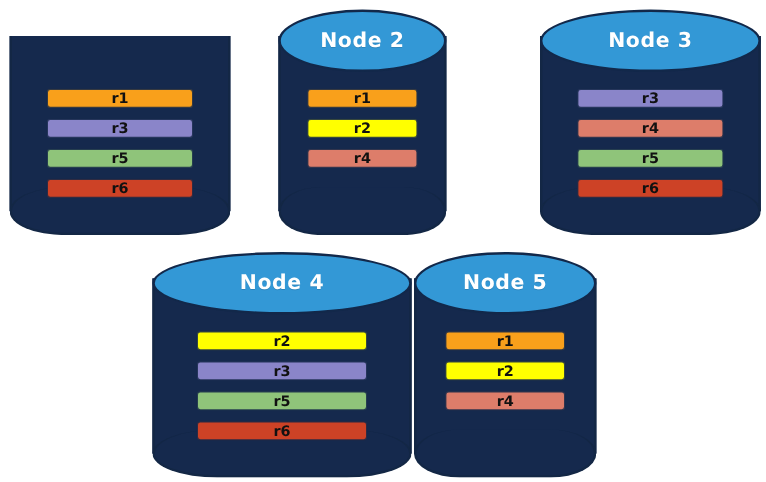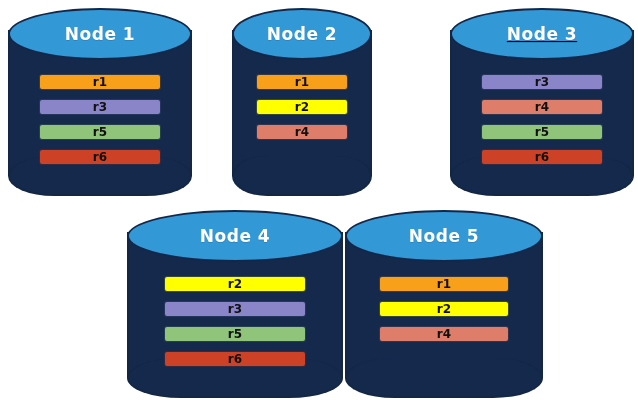--- a/index.html
+++ b/index.html
@@ -107,23 +107,20 @@
   }
   .replica-bar:last-child { margin-bottom: 0; }
 </style>
 </head>
 <body>
 
 <div id="diagram-canvas">
     <div class="node" style="left: 8px; top: 8px; width: 184px; height: 188px;">
       <div class="cyl-body"></div>
       <div class="cyl-bottom"></div>
-      <div class="cyl-top" style="background: rgb(51, 152, 214);">
-        <span class="node-title">Node 1</span>
-      </div>
       <div class="replica-list">
         <div class="replica-bar" style="background: rgb(249, 160, 27);">
           <span>r1</span>
         </div>
         <div class="replica-bar" style="background: rgb(138, 133, 201);">
           <span>r3</span>
         </div>
         <div class="replica-bar" style="background: rgb(143, 196, 122);">
           <span>r5</span>
         </div>
@@ -146,21 +143,21 @@
           <span>r2</span>
         </div>
         <div class="replica-bar" style="background: rgb(221, 125, 106);">
           <span>r4</span>
         </div>
       </div>
     </div>
     <div class="node" style="left: 450px; top: 8px; width: 184px; height: 188px;">
       <div class="cyl-body"></div>
       <div class="cyl-bottom"></div>
-      <div class="cyl-top" style="background: rgb(51, 152, 214); text-decoration: underline;">
+      <div class="cyl-top" style="background: rgb(51, 152, 214);">
         <span class="node-title">Node 3</span>
       </div>
       <div class="replica-list">
         <div class="replica-bar" style="background: rgb(138, 133, 201);">
           <span>r3</span>
         </div>
         <div class="replica-bar" style="background: rgb(221, 125, 106);">
           <span>r4</span>
         </div>
         <div class="replica-bar" style="background: rgb(143, 196, 122);">
@@ -185,21 +182,21 @@
           <span>r3</span>
         </div>
         <div class="replica-bar" style="background: rgb(143, 196, 122);">
           <span>r5</span>
         </div>
         <div class="replica-bar" style="background: rgb(205, 66, 38);">
           <span>r6</span>
         </div>
       </div>
     </div>
-    <div class="node" style="left: 345px; top: 210px; width: 198px; height: 188px;">
+    <div class="node" style="left: 345px; top: 210px; width: 152px; height: 188px;">
       <div class="cyl-body"></div>
       <div class="cyl-bottom"></div>
       <div class="cyl-top" style="background: rgb(51, 152, 214);">
         <span class="node-title">Node 5</span>
       </div>
       <div class="replica-list">
         <div class="replica-bar" style="background: rgb(249, 160, 27);">
           <span>r1</span>
         </div>
         <div class="replica-bar" style="background: rgb(255, 255, 0);">

